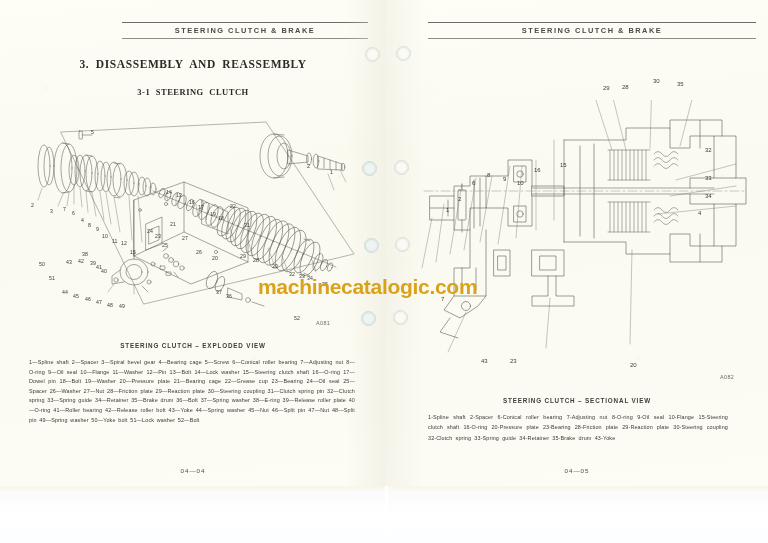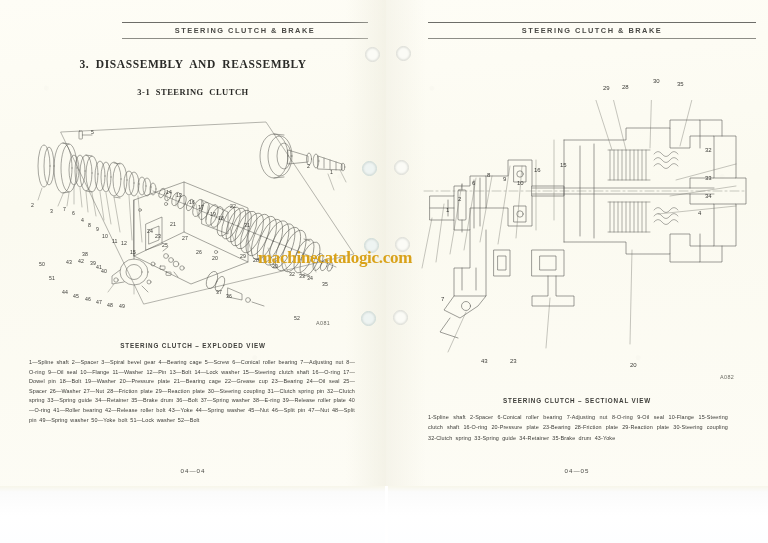--- a/index.html
+++ b/index.html
@@ -148,26 +148,26 @@
   }
   .hole.tinted {
     background: #eef4f2;
     border-color: #cfdcd8;
   }
 
   
   #watermark {
     position: absolute;
     left: 258px;
-    top: 248px;
-    font-size: 17px;
+    top: 275px;
+    font-size: 21px;
     font-weight: 700;
     color: #d9a21a;
     letter-spacing: -0.3px;
-    font-family: Liberation Serif, serif;
+    font-family: Liberation Sans, sans-serif;
     white-space: nowrap;
     z-index: 40;
   }
 
   
   .drawing {
     position: absolute;
   }
   .drawing svg { display: block; }
 

